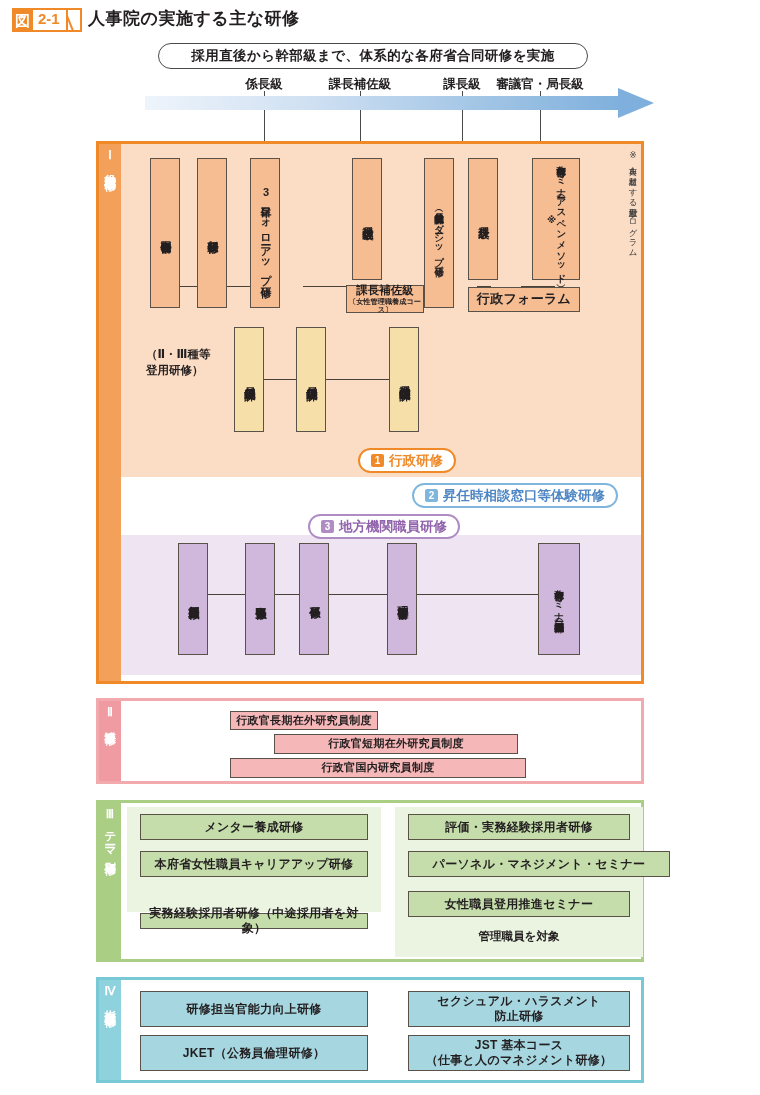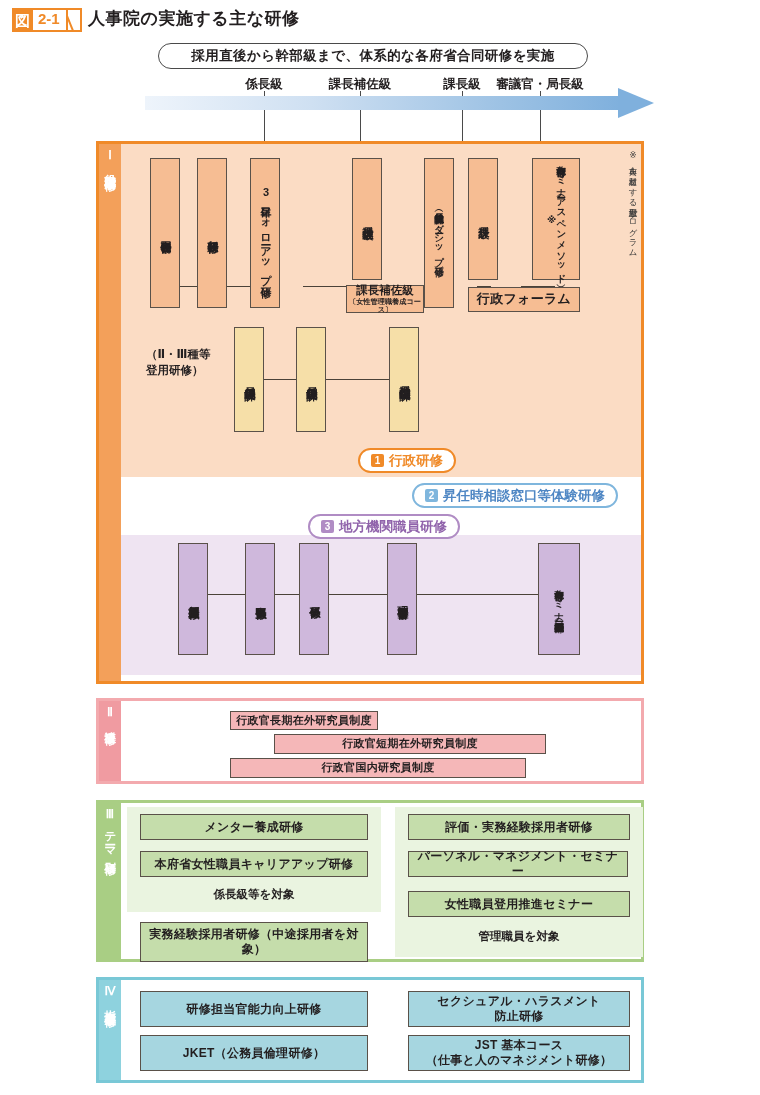--- a/index.html
+++ b/index.html
@@ -341,21 +341,21 @@
 
   <div class="section" id="section-2">
     <div class="sec-tab">
       <span class="roman">Ⅱ</span>
       <span class="vlabel">派遣研修</span>
     </div>
     <div class="sec-body">
       <div class="hbox pink-box fs11" style="left:109px;top:10px;width:148px;height:19px">
         <span class="htext">行政官長期在外研究員制度</span>
       </div>
-      <div class="hbox pink-box fs11" style="left:153px;top:33px;width:272px;height:20px">
+      <div class="hbox pink-box fs11" style="left:153px;top:33px;width:244px;height:20px">
         <span class="htext">行政官短期在外研究員制度</span>
       </div>
       <div class="hbox pink-box fs11" style="left:109px;top:57px;width:296px;height:20px">
         <span class="htext">行政官国内研究員制度</span>
       </div>
     </div>
   </div>
 
   <div class="section" id="section-3">
     <div class="sec-tab">
@@ -366,30 +366,29 @@
 
       <div class="grp-green" style="left:6px;top:4px;width:254px;height:105px"></div>
       <div class="grp-green" style="left:274px;top:4px;width:248px;height:150px"></div>
 
       <div class="hbox green-box" style="left:19px;top:11px;width:228px;height:26px">
         <span class="htext">メンター養成研修</span>
       </div>
       <div class="hbox green-box" style="left:19px;top:48px;width:228px;height:26px">
         <span class="htext">本府省女性職員キャリアアップ研修</span>
       </div>
-      <div class="plain-label" style="left:19px;top:84px;width:228px;text-align:center">係長級等を対象</div>
-
-      <div class="hbox green-box" style="left:19px;top:119px;width:228px;height:40px">
+
+      <div class="hbox green-box" style="left:19px;top:110px;width:228px;height:16px">
         <span class="htext">実務経験採用者研修（中途採用者を対象）</span>
       </div>
 
       <div class="hbox green-box" style="left:287px;top:11px;width:222px;height:26px">
         <span class="htext">評価・実務経験採用者研修</span>
       </div>
-      <div class="hbox green-box" style="left:287px;top:48px;width:220px;height:26px">
+      <div class="hbox green-box" style="left:287px;top:48px;width:262px;height:26px">
         <span class="htext">パーソネル・マネジメント・セミナー</span>
       </div>
       <div class="hbox green-box" style="left:287px;top:88px;width:222px;height:26px">
         <span class="htext">女性職員登用推進セミナー</span>
       </div>
       <div class="plain-label" style="left:287px;top:126px;width:222px;text-align:center">管理職員を対象</div>
 
     </div>
   </div>
 

